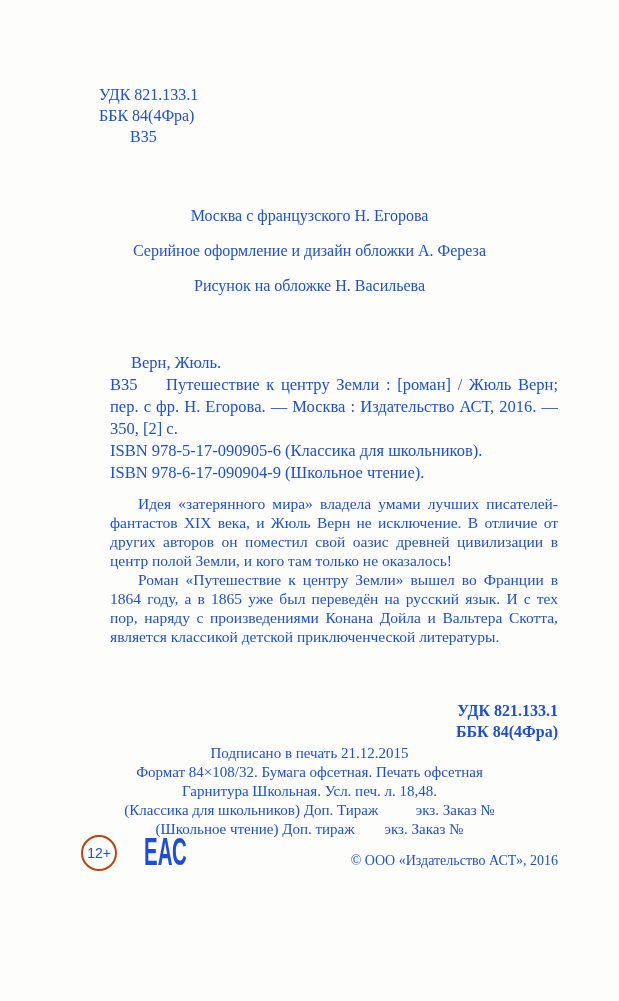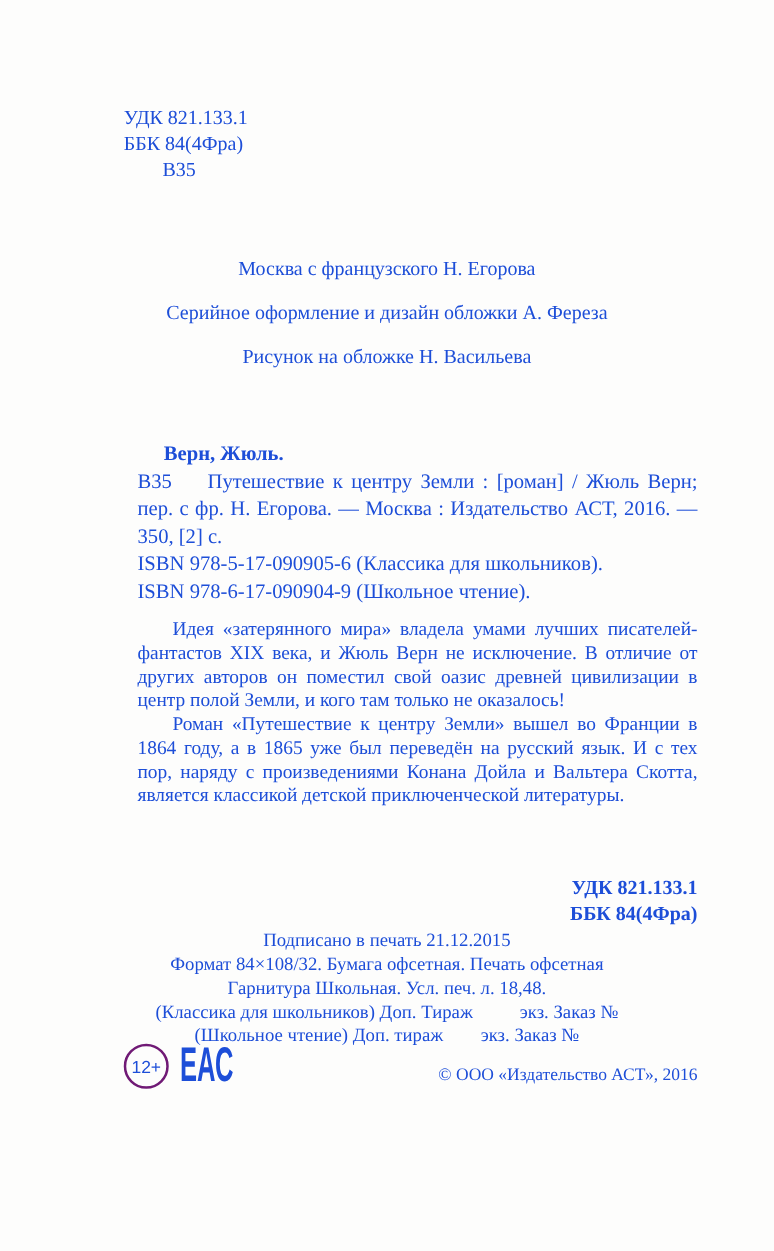--- a/index.html
+++ b/index.html
@@ -27,21 +27,21 @@
     text-align: center;
     font-size: 16px;
   }
   .credits p { margin: 0 0 17px 0; }
 
   .biblio {
     position: absolute;
     left: 110px; width: 448px; top: 352px;
     font-size: 16.5px; line-height: 22px;
   }
-  .biblio .author { font-weight: bold; padding-left: 21px; }
+  .biblio .author { font-weight: normal; padding-left: 21px; }
   .entry { position: relative; }
   .entry .code { position: absolute; left: 0; top: 0; }
   .entry .desc { text-align: justify; text-indent: 56px; }
   .isbn { margin-left: 56px; }
   .isbn-first { margin-top: 10px; }
 
   .annotation {
     position: absolute;
     left: 110px; width: 448px; top: 494px;
     font-size: 15.5px; line-height: 19px;
@@ -60,23 +60,23 @@
   .imprint {
     position: absolute;
     left: 0; width: 100%; top: 744px;
     text-align: center;
     font-size: 15px; line-height: 19px;
   }
   .imprint p { white-space: pre; text-align: center; }
 
   .age-badge {
     position: absolute;
-    left: 99px; top: 835px;
+    left: 81px; top: 835px;
     width: 36px; height: 36px;
-    border: 2px solid #701a75;
+    border: 2px solid #c2410c;
     border-radius: 50%;
     display: flex; align-items: center; justify-content: center;
     font-family: "Liberation Sans", "DejaVu Sans", sans-serif;
     font-size: 14px;
     box-sizing: border-box;
   }
   .eac-mark {
     position: absolute;
     left: 144px; top: 832px;
     font-family: "Liberation Sans", "DejaVu Sans", sans-serif;

